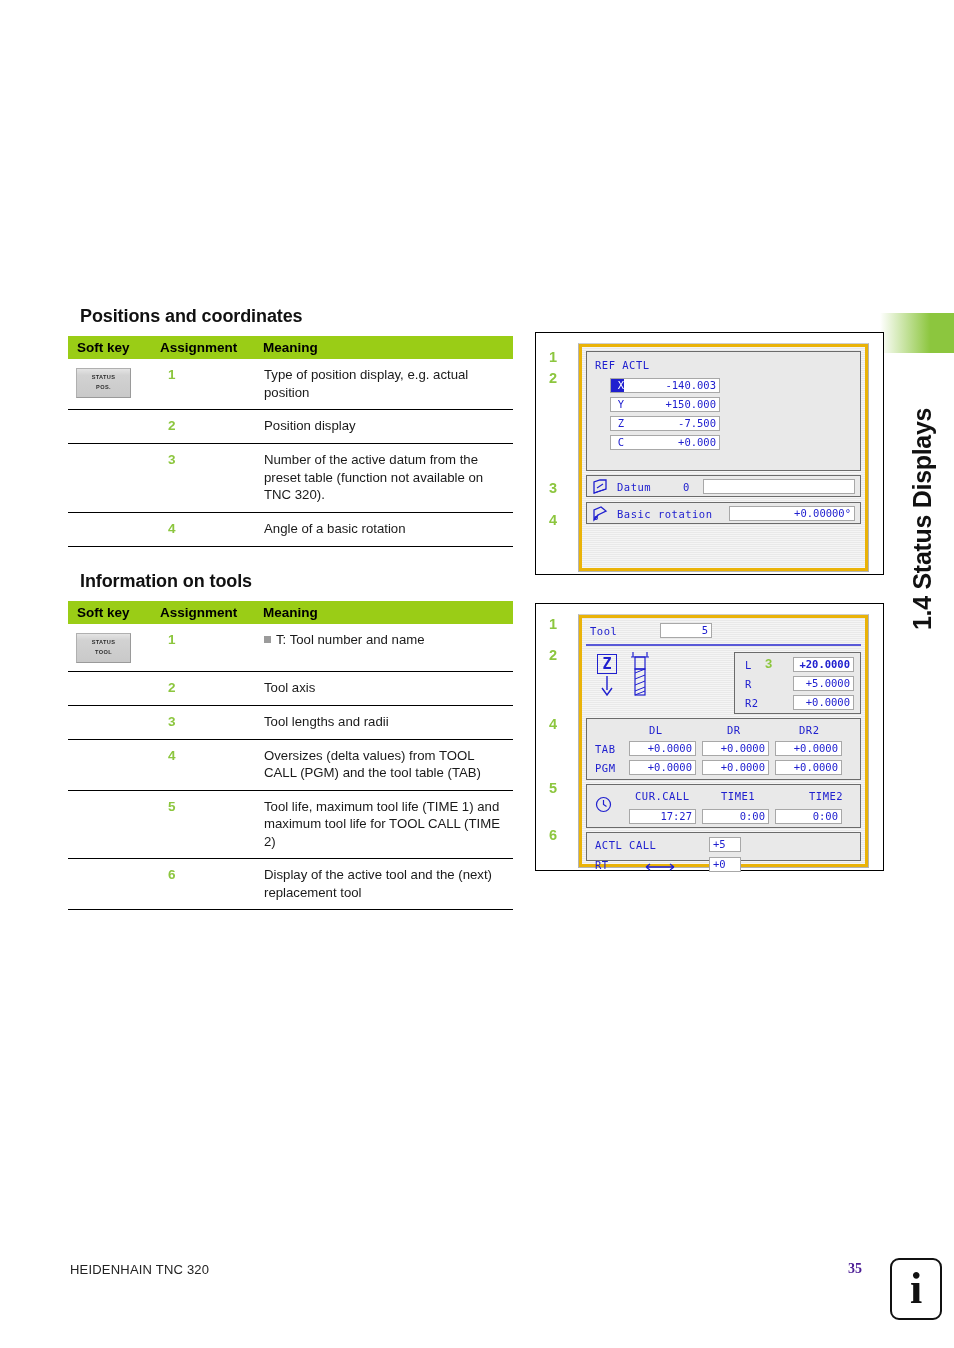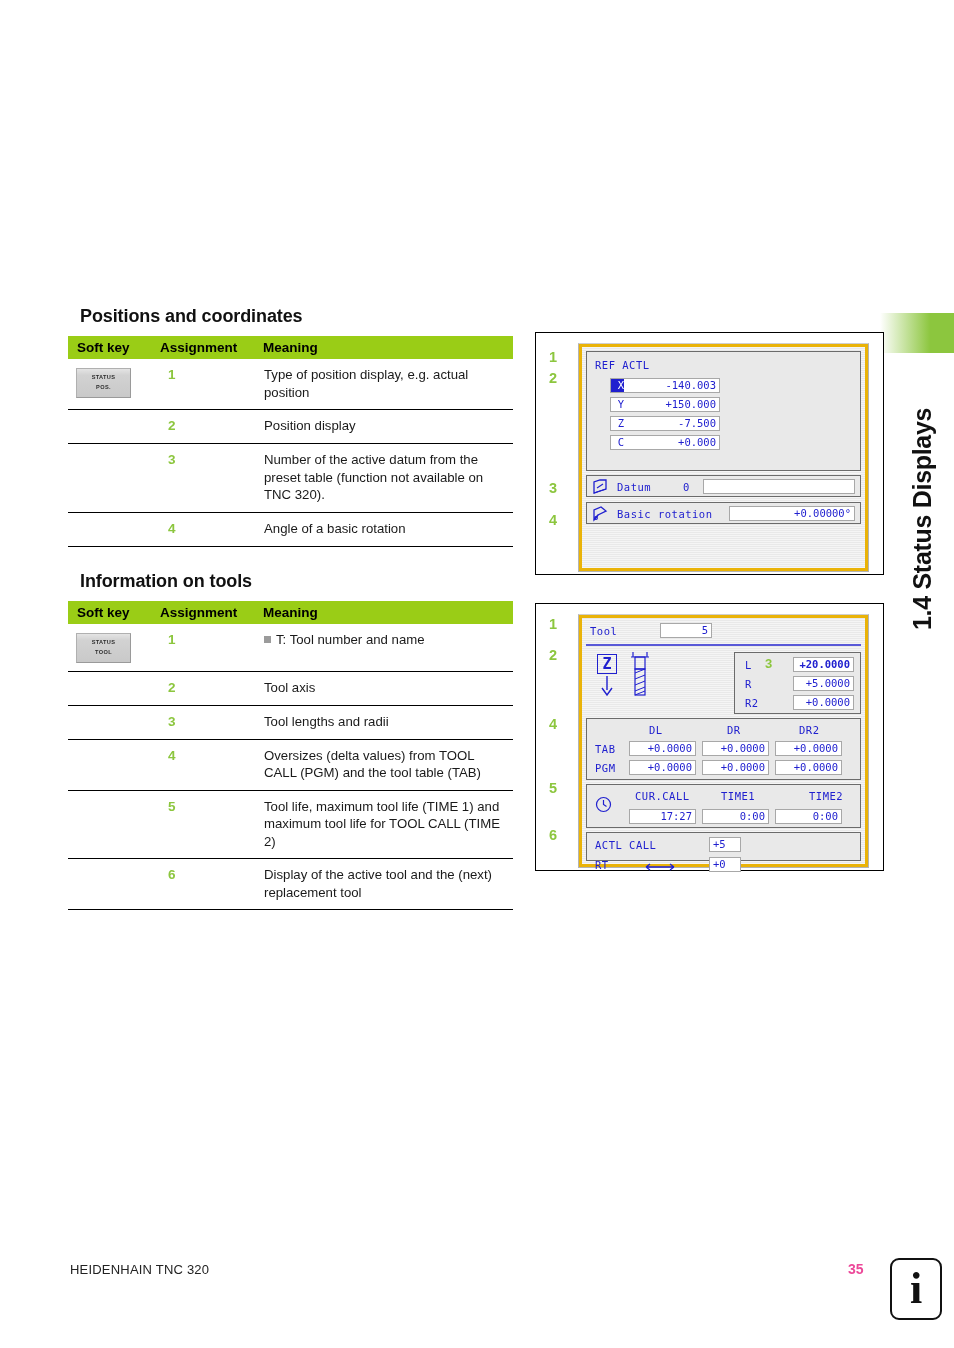--- a/index.html
+++ b/index.html
@@ -142,21 +142,21 @@
   }
   .axis-lbl.inv { background: #2020cf; color: #ffffff; }
 
   
   #footer-text {
     position: absolute; left: 70px; top: 1262px;
     font-size: 13px; color: #222; letter-spacing: .2px;
   }
   #page-number {
     position: absolute; left: 848px; top: 1261px;
-    font-size: 14px; font-weight: bold; color: #ec4899;
+    font-size: 14px; font-weight: bold; color: #4c1d95; font-family: Liberation Serif, serif;
   }
   #info-badge {
     position: absolute; left: 890px; top: 1258px;
     width: 52px; height: 62px;
     border: 2px solid #111; border-radius: 9px;
     background: #fff;
     display: flex; align-items: center; justify-content: center;
     font-family: "Liberation Serif", serif;
     font-size: 44px; font-weight: bold; color: #111;
     line-height: 1;

